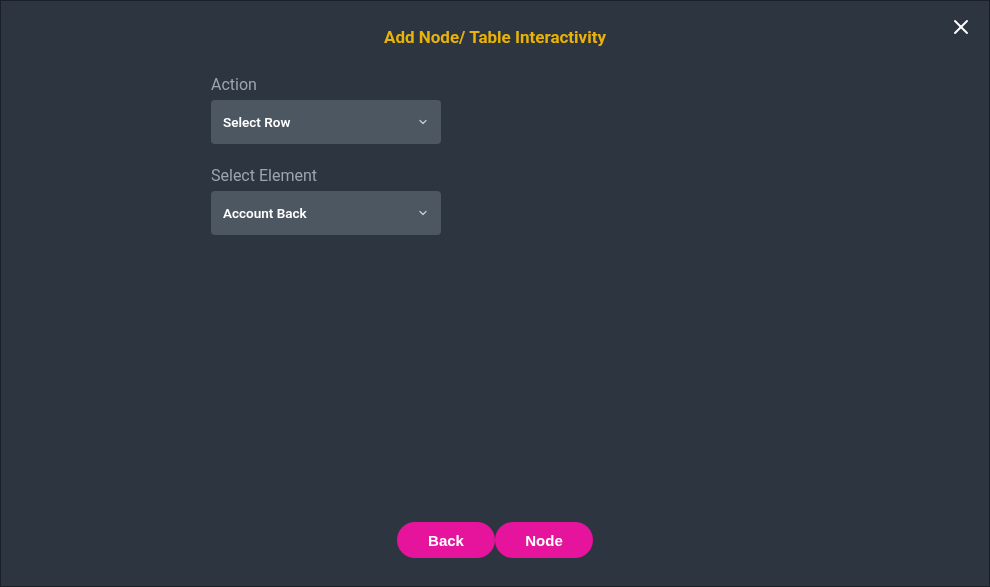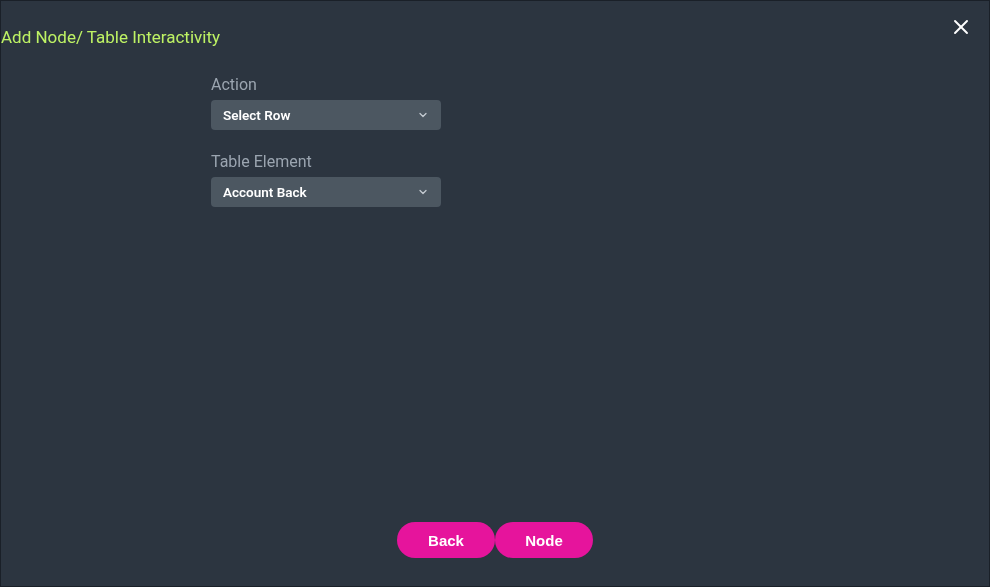--- a/index.html
+++ b/index.html
@@ -31,42 +31,42 @@
       display: flex;
       align-items: center;
       justify-content: center;
       color: #ffffff;
     }
     .close-btn svg {
       width: 18px;
       height: 18px;
     }
     .modal-title {
-      text-align: left;
-      color: #bef264;
+      text-align: center;
+      color: #eab308;
       font-size: 17px;
-      font-weight: 400;
+      font-weight: 700;
       padding-top: 26px;
     }
     .form-area {
       padding-left: 210px;
       padding-top: 28px;
     }
     .field-group {
       margin-bottom: 22px;
     }
     .field-label {
       color: #9ba5b0;
       font-size: 16px;
       margin-bottom: 6px;
       font-weight: 400;
     }
     .select-box {
       width: 230px;
-      height: 30px;
+      height: 44px;
       background: #4C5761;
       border-radius: 4px;
       display: flex;
       align-items: center;
       justify-content: space-between;
       padding: 0 12px;
       cursor: pointer;
     }
     .select-value {
       color: #ffffff;
@@ -130,21 +130,21 @@
         <span class="select-value">Select Row</span>
         <span class="chevron">
           <svg viewBox="0 0 24 24" fill="none" stroke="currentColor" stroke-width="2.5" stroke-linecap="round" stroke-linejoin="round">
             <polyline points="6 9 12 15 18 9"></polyline>
           </svg>
         </span>
       </div>
     </div>
 
     <div class="field-group">
-      <div class="field-label">Table Element</div>
+      <div class="field-label">Select Element</div>
       <div class="select-box">
         <span class="select-value">Account Back</span>
         <span class="chevron">
           <svg viewBox="0 0 24 24" fill="none" stroke="currentColor" stroke-width="2.5" stroke-linecap="round" stroke-linejoin="round">
             <polyline points="6 9 12 15 18 9"></polyline>
           </svg>
         </span>
       </div>
     </div>
 

